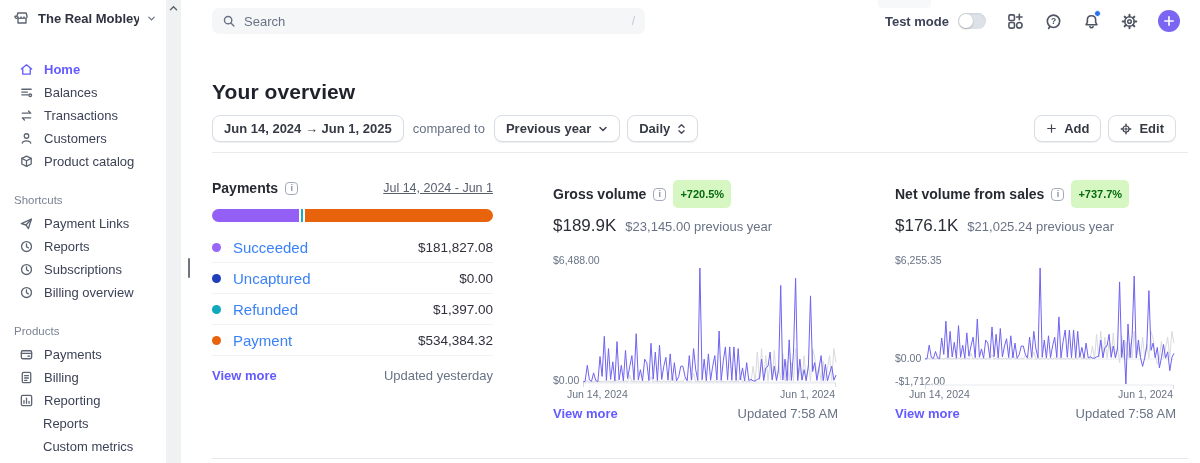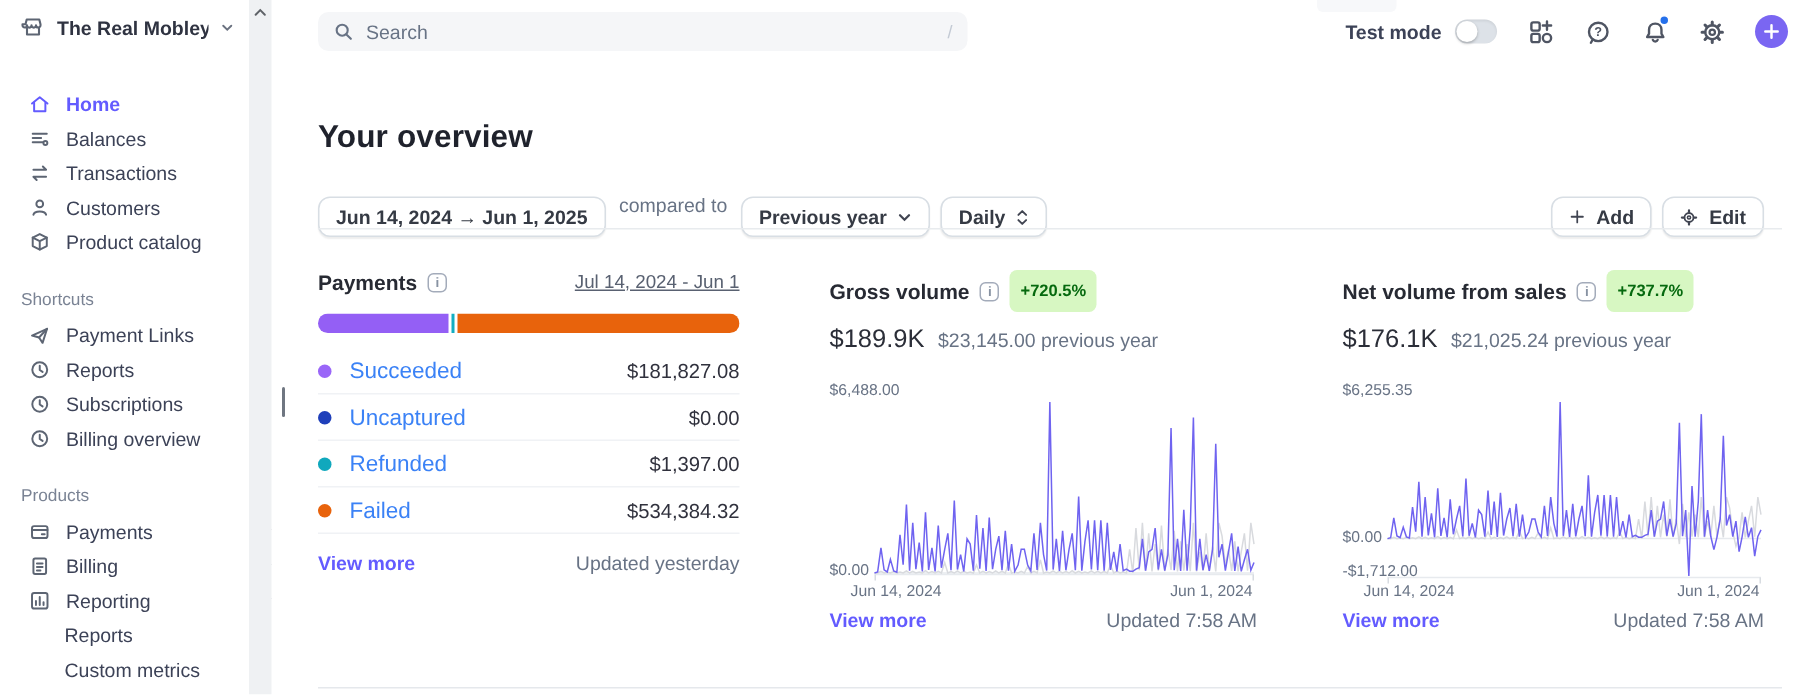--- a/index.html
+++ b/index.html
@@ -22,33 +22,33 @@
   .nicon { width:16px; height:16px; display:flex; align-items:center; justify-content:center; flex:none; }
   .chev { flex:none; display:flex; }
   .drag-handle { position:absolute; left:188px; top:258px; width:2px; height:20px; background:#6f7681; border-radius:2px; }
 
   
   .search-box { position:absolute; left:212px; top:8px; width:433px; height:26px; background:#f5f6f8; border-radius:7px; display:flex; align-items:center; padding:0 10px; gap:8px; }
   .search-box input { border:none; outline:none; background:transparent; flex:1; font-size:13px; color:#30313d; font-family:"Liberation Sans",sans-serif; }
   .search-box input::placeholder { color:#687385; }
   .slash { color:#c3cad4; font-size:12px; }
   .popover-remnant { position:absolute; left:878px; top:0; width:53px; height:8px; background:#f7f8fa; border-radius:0 0 4px 4px; }
-  .top-right { position:absolute; right:8px; top:9px; height:24px; display:flex; align-items:center; gap:20px; }
+  .top-right { position:absolute; right:20px; top:9px; height:24px; display:flex; align-items:center; gap:20px; }
   .tm-group { display:flex; align-items:center; gap:9px; }
   .tm-label { font-size:13px; font-weight:700; color:#3c4257; }
   .toggle { width:28px; height:16px; border-radius:9px; background:#dde2e8; position:relative; cursor:pointer; box-shadow:inset 0 1px 2px rgba(0,0,0,.08); }
   .toggle .knob { position:absolute; left:1px; top:1px; width:14px; height:14px; border-radius:50%; background:#fff; box-shadow:0 1px 2px rgba(0,0,0,.25); }
   .icon-btn { width:18px; height:18px; display:flex; align-items:center; justify-content:center; cursor:pointer; position:relative; }
   .create-btn { width:22px; height:22px; border-radius:50%; background:#7a66f2; display:flex; align-items:center; justify-content:center; cursor:pointer; }
   .notif-dot { position:absolute; right:-1px; top:-2px; width:7px; height:7px; border-radius:50%; background:#2570eb; border:1.5px solid #fff; }
 
   
   .page-title { position:absolute; left:212px; top:80px; font-size:21px; font-weight:700; color:#1f222c; letter-spacing:.1px; }
   .controls { position:absolute; left:212px; right:24px; top:115px; display:flex; align-items:center; }
-  .pill { height:27px; display:flex; align-items:center; gap:7px; padding:0 11px; background:#fff; border:1px solid #d8dee4; border-radius:8px; box-shadow:0 1px 1px rgba(0,0,0,.07); font-size:13px; font-weight:700; color:#353a44; cursor:pointer; white-space:nowrap;margin-top:16px; }
+  .pill { height:27px; display:flex; align-items:center; gap:7px; padding:0 11px; background:#fff; border:1px solid #d8dee4; border-radius:8px; box-shadow:0 1px 1px rgba(0,0,0,.07); font-size:13px; font-weight:700; color:#353a44; cursor:pointer; white-space:nowrap; }
   .compared { margin:0 9px; font-size:13px; color:#687385; }
   .spacer { flex:1; }
   .controls .pill + .pill.gap { margin-left:7px; }
 
   
   .panel { position:absolute; top:180px; }
   .p-head { display:flex; align-items:center; gap:7px; }
   .p-title { font-size:14px; font-weight:700; color:#272a33; }
   .info-i { width:13px; height:13px; border:1px solid #a3abba; border-radius:4px; color:#8792a2; font-size:9px; display:flex; align-items:center; justify-content:center; font-weight:700; }
   .badge { font-size:11px; font-weight:700; color:#05690e; background:#d7f7c2; padding:8px 7px; border-radius:5px; }
@@ -391,21 +391,21 @@
       <span class="llabel">Uncaptured</span>
       <span class="lvalue">$0.00</span>
     </div>
     <div class="legend-row">
       <span class="dot" style="background: rgb(16, 168, 189);"></span>
       <span class="llabel">Refunded</span>
       <span class="lvalue">$1,397.00</span>
     </div>
     <div class="legend-row">
       <span class="dot" style="background: rgb(232, 99, 12);"></span>
-      <span class="llabel">Failed</span>
+      <span class="llabel">Payment</span>
       <span class="lvalue">$534,384.32</span>
     </div>
   </div>
   <div class="p-footer">
     <span class="view-more">View more</span>
     <span class="updated">Updated yesterday</span>
   </div>
 </div>
 
 <div class="panel panel-chart panel-gross">

